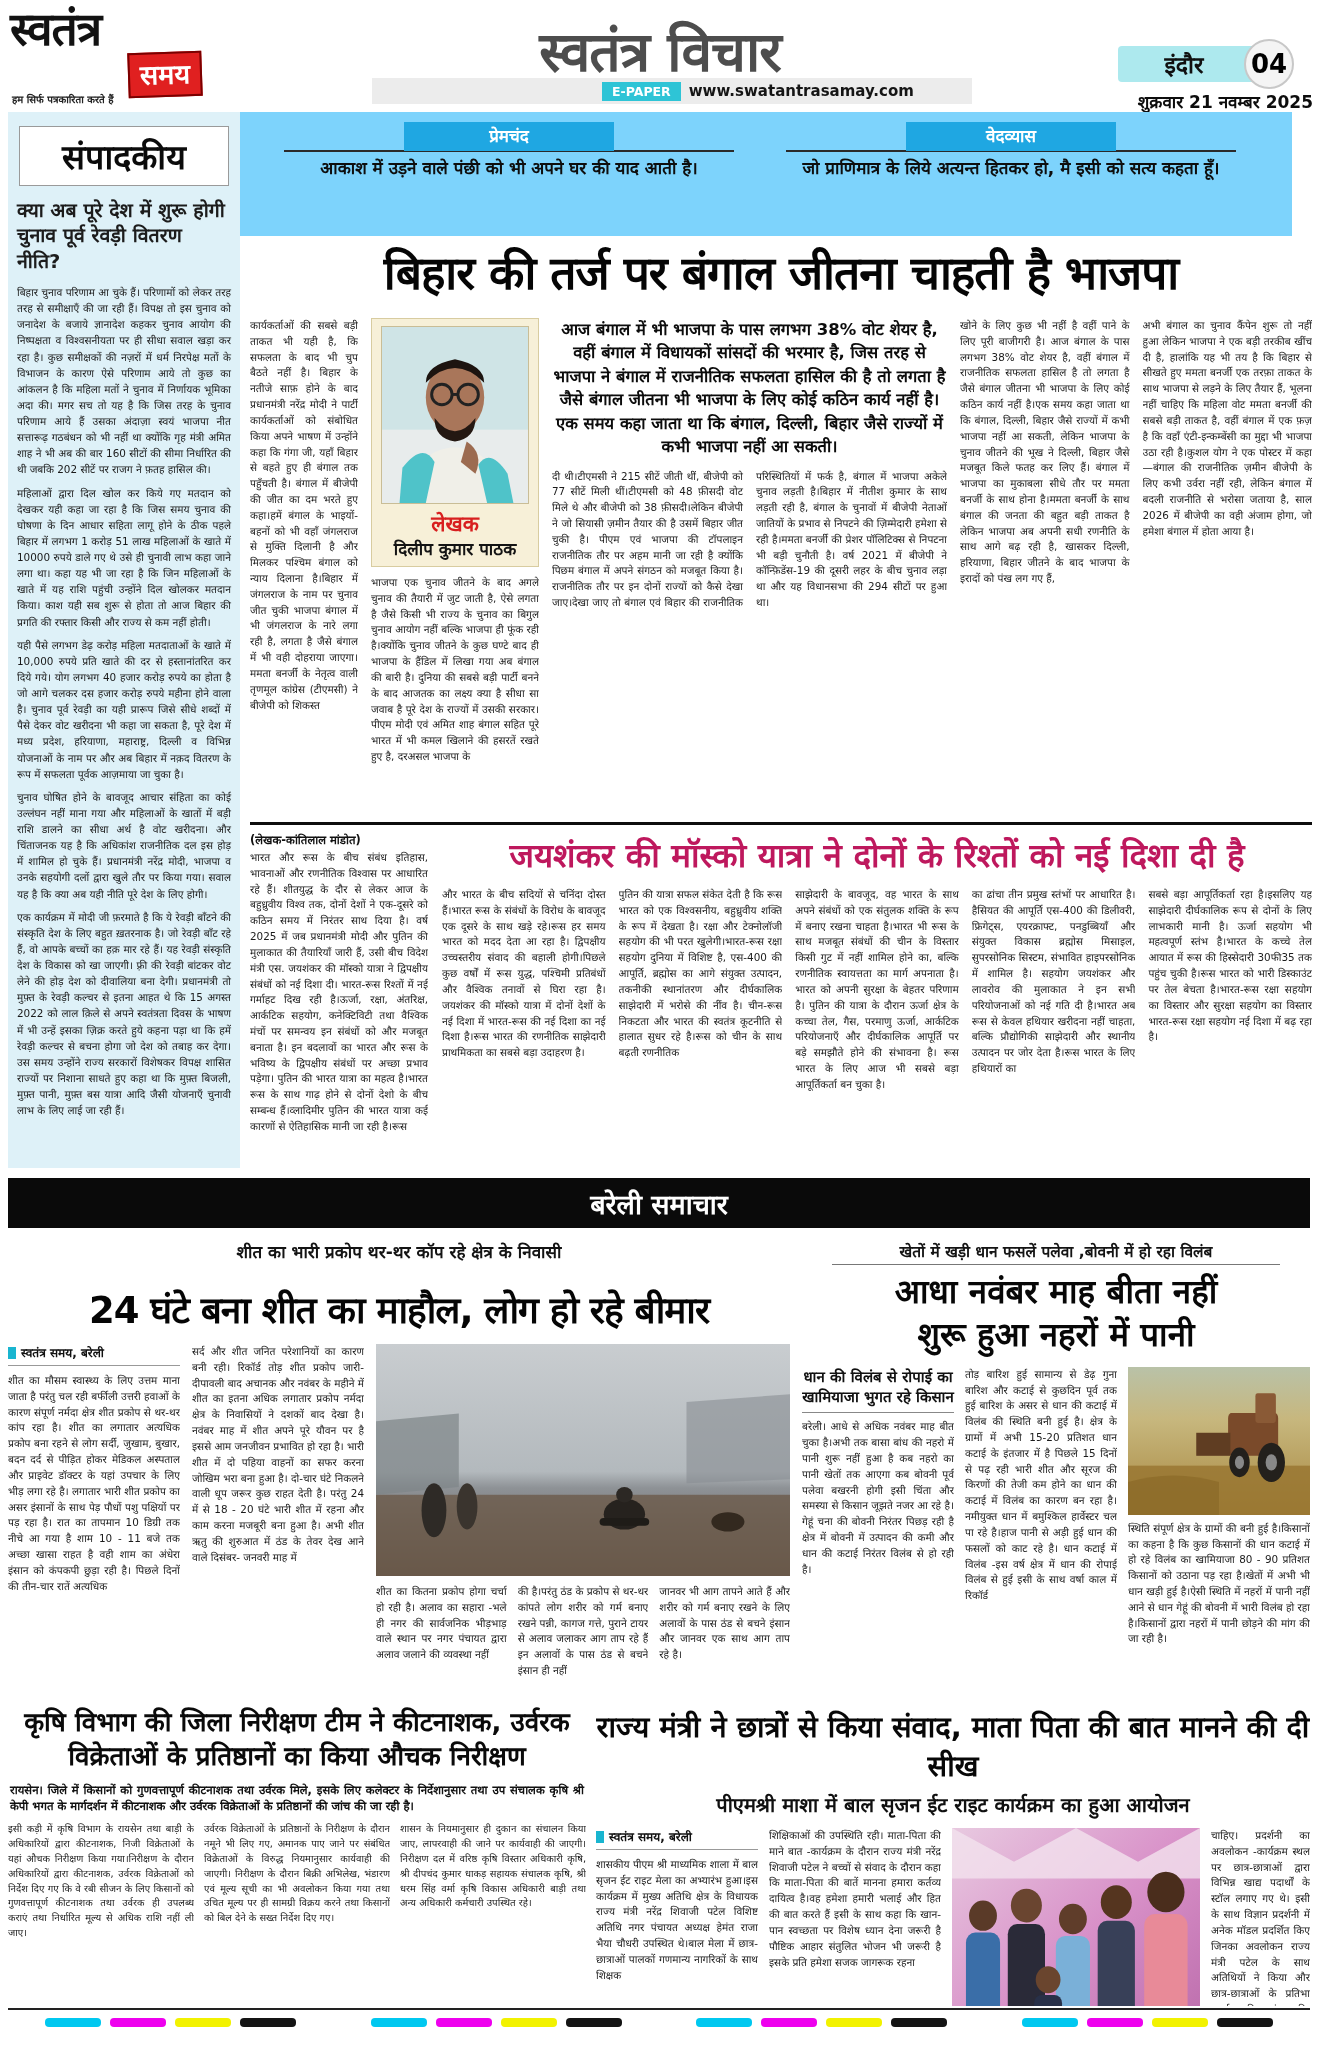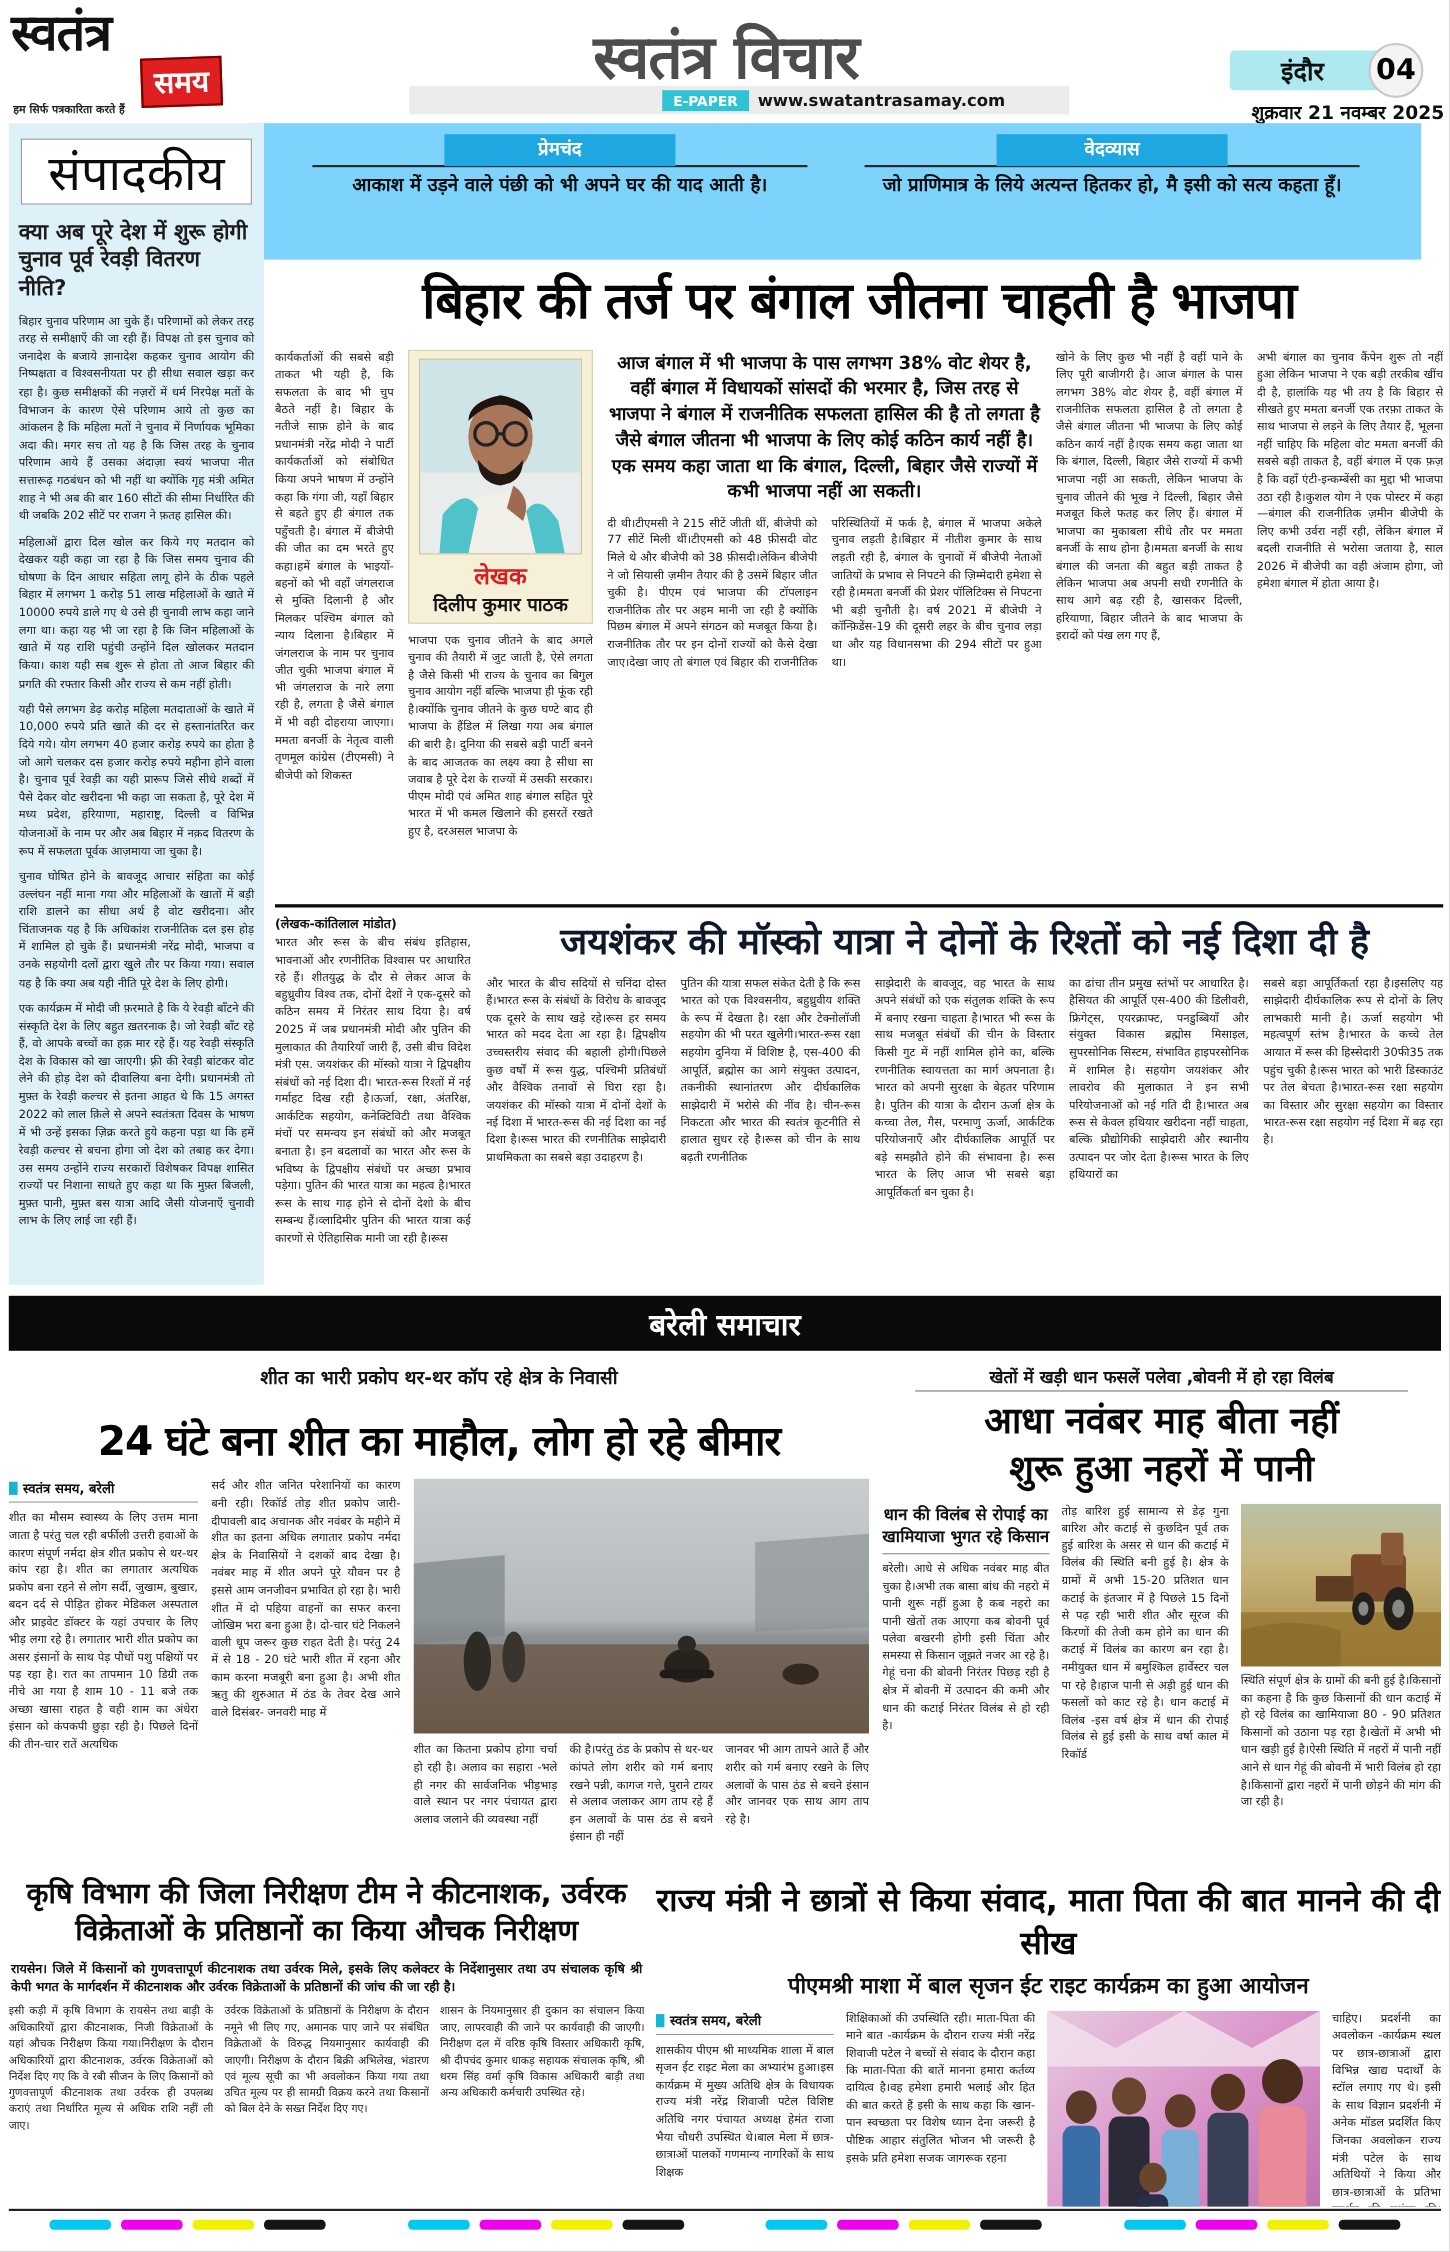--- a/index.html
+++ b/index.html
@@ -22,21 +22,21 @@
 
   
   .quote-band { position:absolute; left:228px; top:112px; width:1064px; height:124px; background:#7dd3fc; border-radius:0; display:flex; justify-content:space-around; padding:6px 30px 0; }
   .quote { position:relative; width:470px; padding-top:4px; }
   .q-line { position:absolute; top:32px; left:10px; right:10px; border-top:2px solid #2a2a2a; }
   .q-badge { position:relative; z-index:2; width:210px; margin:0 auto; background:#1fa7e2; color:#fff; text-align:center; font-size:17px; font-weight:800; line-height:29px; height:29px; }
   .q-text { margin-top:5px; text-align:center; font-size:17px; font-weight:800; color:#0e0e0e; }
 
   
   .editorial { position:absolute; left:8px; top:112px; width:232px; height:1056px; background:#def1f8; padding:10px 9px; overflow:hidden; }
-  .ed-box { background:#fff; border:1px solid #9a9a9a; height:60px; display:flex; align-items:center; justify-content:center; font-size:44px; font-weight:400; color:#0b0b0b; margin:4px 2px 12px; }
+  .ed-box { background:#fff; border:1px solid #9a9a9a; height:60px; display:flex; align-items:center; justify-content:center; font-size:34px; font-weight:700; color:#0b0b0b; margin:4px 2px 12px; }
   .ed-head { font-size:19.5px; font-weight:700; line-height:1.3; color:#1c1c1c; margin-bottom:10px; }
   .ed-body p { font-size:10.4px; line-height:1.55; text-align:justify; color:#1a1a1a; margin-bottom:7px; }
 
   
   .lead-headline { position:absolute; left:250px; top:240px; width:1062px; text-align:center; font-size:46px; font-weight:900; color:#050505; letter-spacing:-1px; }
   .lead-body { position:absolute; left:250px; top:318px; width:1062px; height:500px; display:flex; gap:13px; overflow:hidden; }
   .coltext { font-size:10.4px; line-height:1.52; text-align:justify; color:#1b1b1b; overflow:hidden; }
   .lead-c1 { width:108px; }
   .lead-c2 { width:168px; display:flex; flex-direction:column; gap:8px;}
   .author-card { background:#f7f0d8; border:1px solid #d8ccA0; padding:7px 9px 6px; text-align:center; }
@@ -47,21 +47,21 @@
   .lead-intro { font-size:16.5px; font-weight:800; line-height:1.42; text-align:center; color:#0c0c0c; }
   .twocol { columns:2; column-gap:13px; flex:1; overflow:hidden; }
   .lead-c4,.lead-c5 { width:150px; flex:1; }
 
   
   .sec-rule { position:absolute; left:250px; top:822px; width:1062px; height:3px; background:#0d0d0d; }
   .sec-wrap { position:absolute; left:250px; top:832px; width:1062px; height:336px; display:flex; gap:14px; overflow:hidden; }
   .sec-c0 { width:178px; }
   .sec-byline { font-size:11.5px; font-weight:800; margin-bottom:3px; }
   .sec-right { flex:1; display:flex; flex-direction:column; }
-  .sec-headline { text-align:center; font-size:33px; font-weight:900; color:#0f172a; margin-bottom:10px; }
+  .sec-headline { text-align:center; font-size:33px; font-weight:900; color:#be185d; margin-bottom:10px; }
   .sec-cols { display:flex; gap:13px; flex:1; overflow:hidden; }
   .sec-cols > div { flex:1; }
 
   
   .banner { position:absolute; left:8px; top:1178px; width:1302px; height:50px; background:#0a0a0a; color:#fff; display:flex; align-items:center; justify-content:center; font-size:27px; font-weight:800; }
 
   
   .cold { position:absolute; left:8px; top:1240px; width:782px; height:456px; overflow:hidden; }
   .kicker { text-align:center; font-size:17px; font-weight:800; color:#141414; }
   .cold-headline { text-align:center; font-size:37px; font-weight:900; color:#050505; margin-top:20px; letter-spacing:-1px;}

